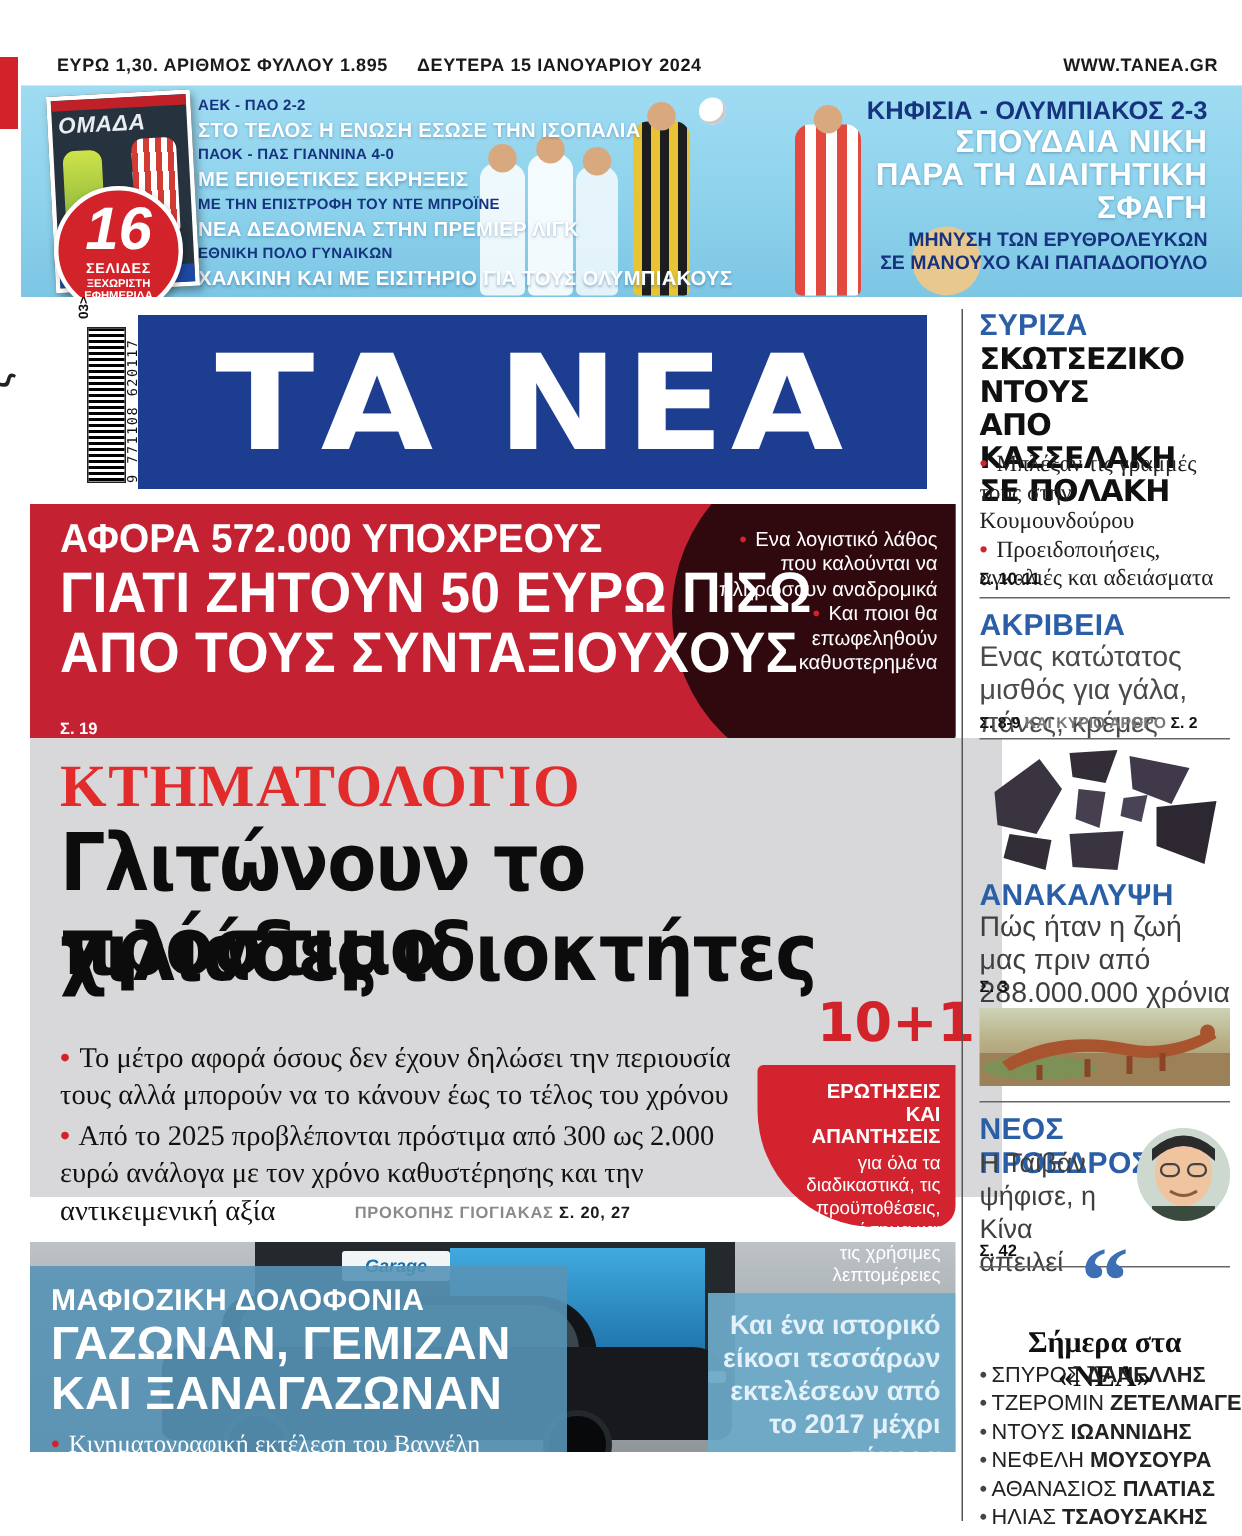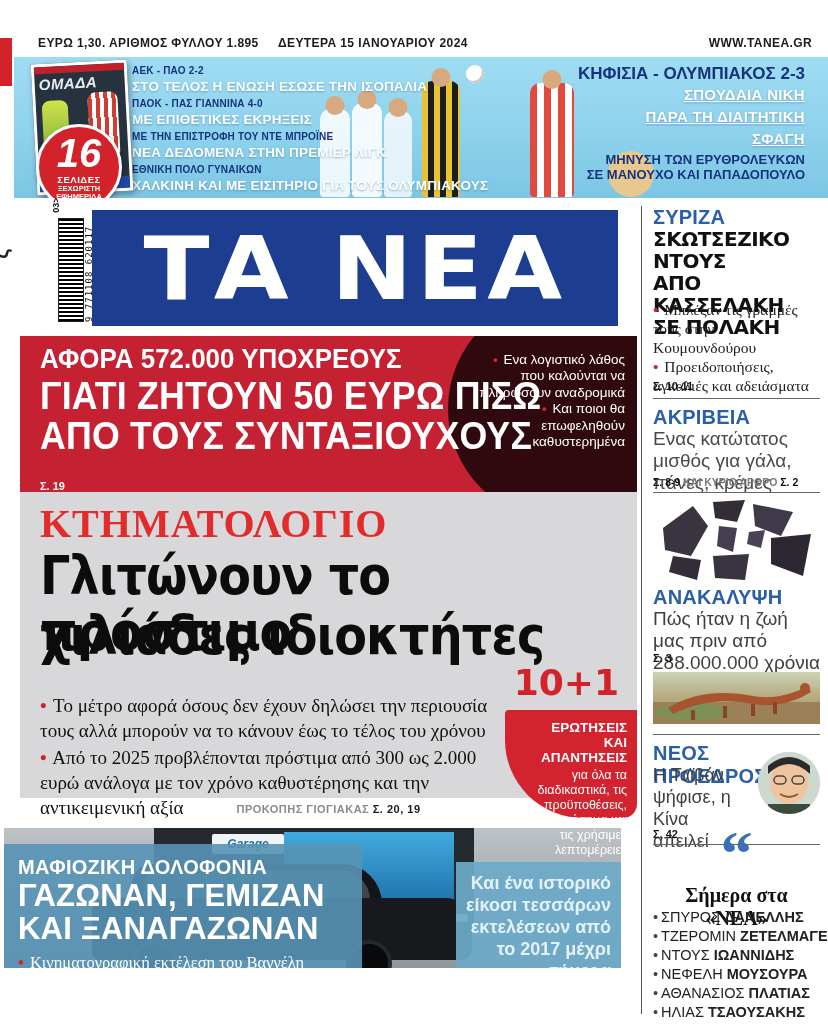--- a/index.html
+++ b/index.html
@@ -17,22 +17,22 @@
   .figure{position:absolute;border-radius:10px 10px 4px 4px;z-index:1;}
   .figure::before{content:"";position:absolute;top:-13px;left:50%;transform:translateX(-50%);
          width:19px;height:19px;border-radius:50%;background:#d8a97e;}
   .strip-left{position:absolute;left:118px;top:6px;z-index:2;}
   .strip-item{margin-bottom:2px;}
   .strip-title{font-size:10px;font-weight:800;color:#16337f;line-height:16px;letter-spacing:.2px;}
   .strip-sub{font-size:13.5px;font-weight:800;color:#fff;line-height:15px;letter-spacing:.2px;
              text-shadow:0 1px 2px rgba(40,90,140,.45);}
   .strip-right{position:absolute;right:23px;top:7px;text-align:right;z-index:2;}
   .strip-r-title{font-size:17px;font-weight:800;color:#16337f;line-height:20px;}
-  .strip-r-big{font-size:15px;font-weight:800;color:#fff;line-height:22px;letter-spacing:.3px;
-               text-shadow:0 1px 2px rgba(40,90,140,.45);text-decoration:underline;}
+  .strip-r-big{font-size:21px;font-weight:800;color:#fff;line-height:22px;letter-spacing:.3px;
+               text-shadow:0 1px 2px rgba(40,90,140,.45);}
   .strip-r-sub{font-size:13px;font-weight:800;color:#16337f;line-height:15px;margin-top:2px;}
 
   
   .magazine{position:absolute;left:20px;top:5px;width:90px;height:125px;background:#26323e;
             border:3px solid #fff;transform:rotate(-3deg);box-shadow:2px 3px 6px rgba(0,0,0,.35);z-index:3;overflow:hidden;}
   .mag-topbars{position:absolute;left:0;top:0;width:100%;height:7px;background:#c02128;}
   .mag-title{position:absolute;left:4px;top:9px;font-size:15px;font-weight:800;font-style:italic;color:#e8edf2;letter-spacing:.5px;}
   .mag-gk{position:absolute;left:6px;top:34px;width:26px;height:56px;background:linear-gradient(#cfe34a,#7fae3a);border-radius:8px 8px 2px 2px;}
   .mag-player{position:absolute;right:8px;top:28px;width:30px;height:62px;background:repeating-linear-gradient(90deg,#d23c35 0 4px,#fff 4px 8px);border-radius:8px 8px 2px 2px;}
   .mag-sub{position:absolute;left:4px;top:96px;width:80px;font-size:8px;font-weight:800;color:#e7c96a;line-height:9px;}
@@ -58,38 +58,38 @@
   
   .banner{position:absolute;left:20px;top:336px;width:617px;height:162px;background:#c42233;overflow:hidden;color:#fff;}
   .banner-circle{position:absolute;right:-36px;top:-40px;width:225px;height:225px;border-radius:50%;background:#30090f;}
   .banner-kicker{position:absolute;left:20px;top:8px;font-size:27px;font-weight:700;transform:scaleX(.96);transform-origin:left;}
   .banner-line{position:absolute;left:20px;font-size:38px;font-weight:800;line-height:40px;transform:scaleX(.94);transform-origin:left;letter-spacing:.2px;}
   .banner-page{position:absolute;left:20px;bottom:6px;font-size:11px;font-weight:800;}
   .banner-circle-text{position:absolute;right:12px;top:16px;width:148px;text-align:right;font-size:13.5px;line-height:1.22;z-index:2;}
   .rbul{color:#d2232a;font-weight:800;margin-right:2px;}
 
   
-  .graybox{position:absolute;left:20px;top:492px;width:617px;height:306px;background:#d8d8da;}
+  .graybox{position:absolute;left:20px;top:492px;width:617px;height:306px;background:#d8d8da;padding-left:31px;}
   .main-kicker{position:absolute;left:20px;top:8px;font-family:"Liberation Serif",serif;font-size:40px;font-weight:700;color:#e22c2c;letter-spacing:1px;}
   .main-line{position:absolute;left:20px;font-size:53px;font-weight:900;color:#0c0c0c;line-height:56px;
              transform:scaleX(.9);transform-origin:left;font-family:"DejaVu Sans",sans-serif;letter-spacing:-1px;}
   .main-bullets{position:absolute;left:20px;top:202px;width:480px;font-family:"Liberation Serif",serif;
              font-size:19px;color:#111;line-height:1.3;}
   .main-bullet{margin-bottom:3px;}
   .badge-number{position:absolute;right:18px;top:170px;font-size:36px;font-weight:800;color:#d2232a;font-family:"DejaVu Sans",sans-serif;}
   .bubble{position:absolute;left:505px;top:710px;width:132px;height:108px;background:#d2232e;
           border-radius:4px 0 14px 78px;color:#fff;text-align:right;padding:10px 10px 8px 26px;box-sizing:border-box;z-index:3;}
   .bubble-title{font-size:13.5px;font-weight:800;line-height:1.12;margin-bottom:3px;}
   .bubble-text{font-size:12.5px;line-height:1.2;}
   .byline{position:absolute;left:20px;top:803px;width:617px;text-align:center;font-size:11px;letter-spacing:.5px;}
   .byline .name{color:#8a8a8a;font-weight:700;}
   .byline .pages{color:#1a1a1a;font-weight:800;}
 
   
-  .crime{position:absolute;left:4px;top:828px;width:617px;height:140px;overflow:hidden;
+  .crime{position:absolute;left:20px;top:828px;width:617px;height:140px;overflow:hidden;
          background:linear-gradient(180deg,#bcc2c5 0%,#a6adb0 45%,#8f979a 100%);}
   .storefront{position:absolute;left:150px;top:0;width:320px;height:96px;background:#23292d;}
   .awning{position:absolute;left:280px;top:4px;width:170px;height:78px;background:linear-gradient(#41aade,#1b6ea6);}
   .garage-sign{position:absolute;left:208px;top:6px;width:72px;height:20px;background:#f2f5f6;border-radius:2px;
          display:flex;align-items:center;justify-content:center;font-size:12px;font-weight:800;font-style:italic;color:#1b6fa8;}
   .road{position:absolute;left:0;top:140px;width:617px;height:46px;background:linear-gradient(#9aa1a4,#878e91);}
   .car-shadow{position:absolute;left:80px;top:148px;width:400px;height:16px;border-radius:50%;background:rgba(0,0,0,.35);}
   .car-body{position:absolute;left:88px;top:70px;width:380px;height:62px;background:#17191c;border-radius:14px 26px 10px 8px;}
   .car-cabin{position:absolute;left:128px;top:36px;width:250px;height:46px;background:#121417;border-radius:20px 40px 0 0;}
   .car-window{position:absolute;left:140px;top:42px;width:226px;height:34px;background:#39464d;border-radius:14px 30px 0 0;}
@@ -224,21 +224,21 @@
       <div class="main-bullet"><span class="rbul">•</span> <span>Από το 2025 προβλέπονται πρόστιμα από 300 ως 2.000 ευρώ ανάλογα με τον χρόνο καθυστέρησης και την αντικειμενική αξία</span></div>
     </div>
     <div class="badge-number">10+1</div>
   </div>
   <div class="bubble">
     <div class="bubble-title">ΕΡΩΤΗΣΕΙΣ ΚΑΙ ΑΠΑΝΤΗΣΕΙΣ</div>
     <div class="bubble-text">για όλα τα διαδικαστικά, τις προϋποθέσεις, τα ορόσημα και τις χρήσιμες λεπτομέρειες</div>
   </div>
   <div class="byline">
     <span class="name">ΠΡΟΚΟΠΗΣ ΓΙΟΓΙΑΚΑΣ</span>
-    <span class="pages">Σ. 20, 19</span>
+    <span class="pages">Σ. 20, 27</span>
   </div>
 
   <div class="crime">
     <div class="storefront"></div>
     <div class="awning"></div>
     <div class="garage-sign">Garage</div>
     <div class="road"></div>
     <div class="car-shadow"></div>
     <div class="car-cabin"></div>
     <div class="car-window"></div>

